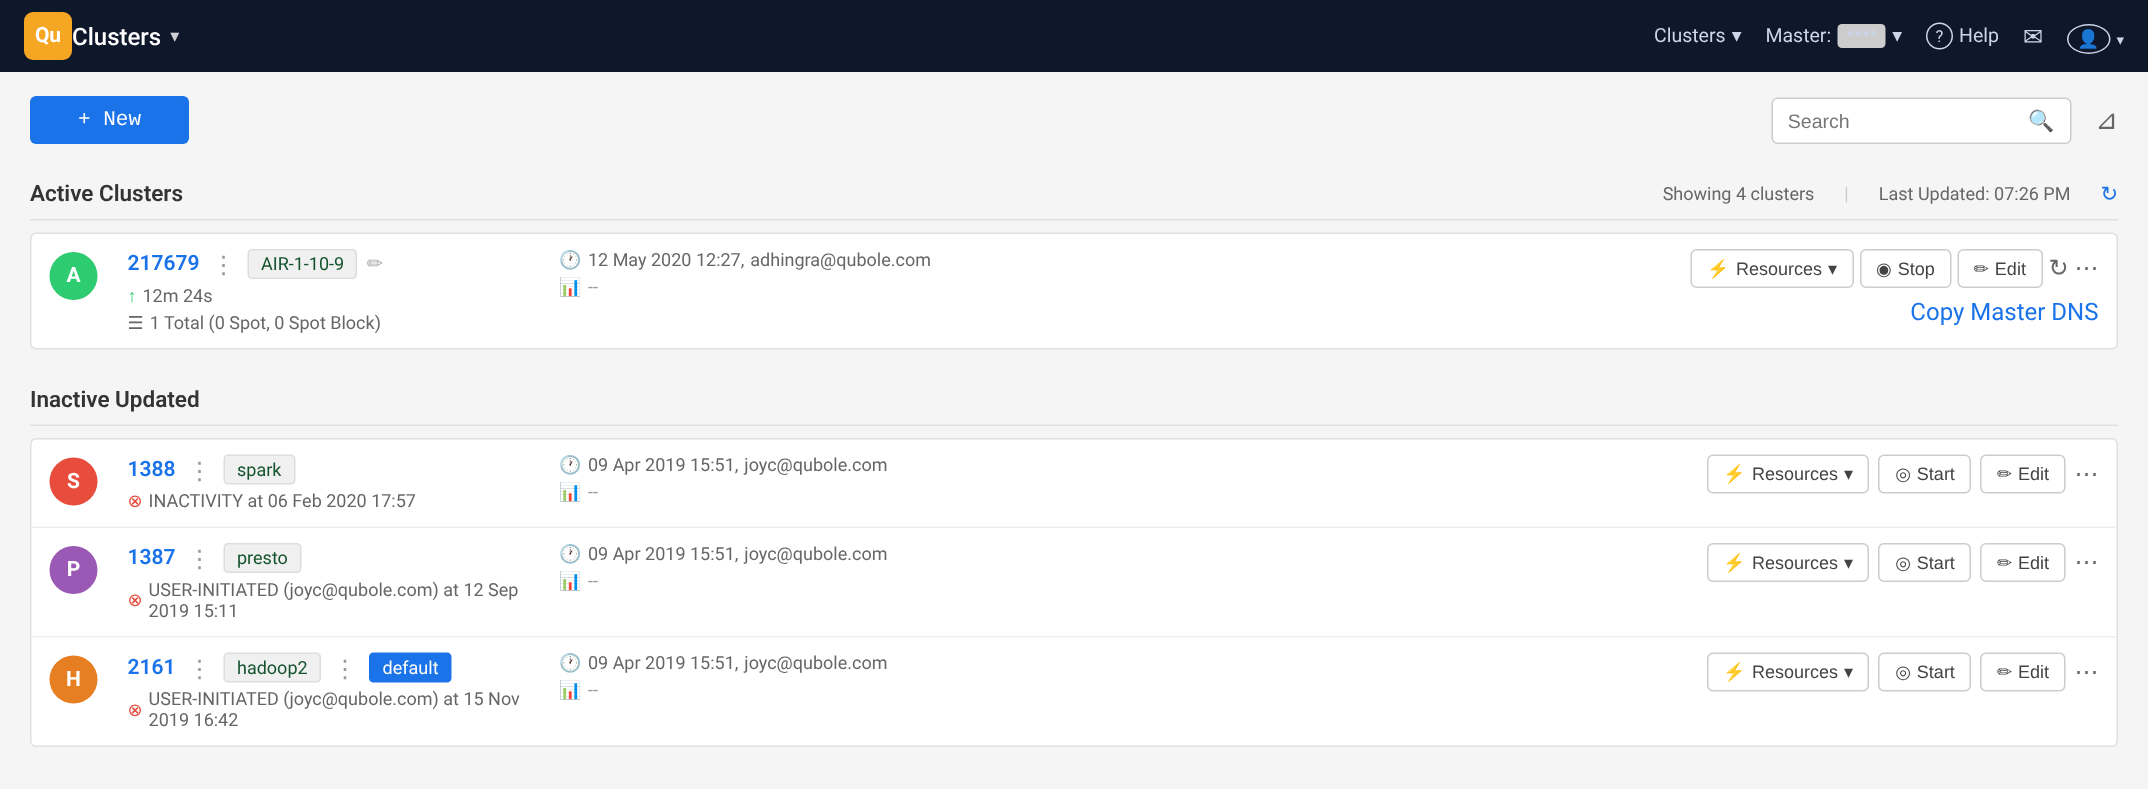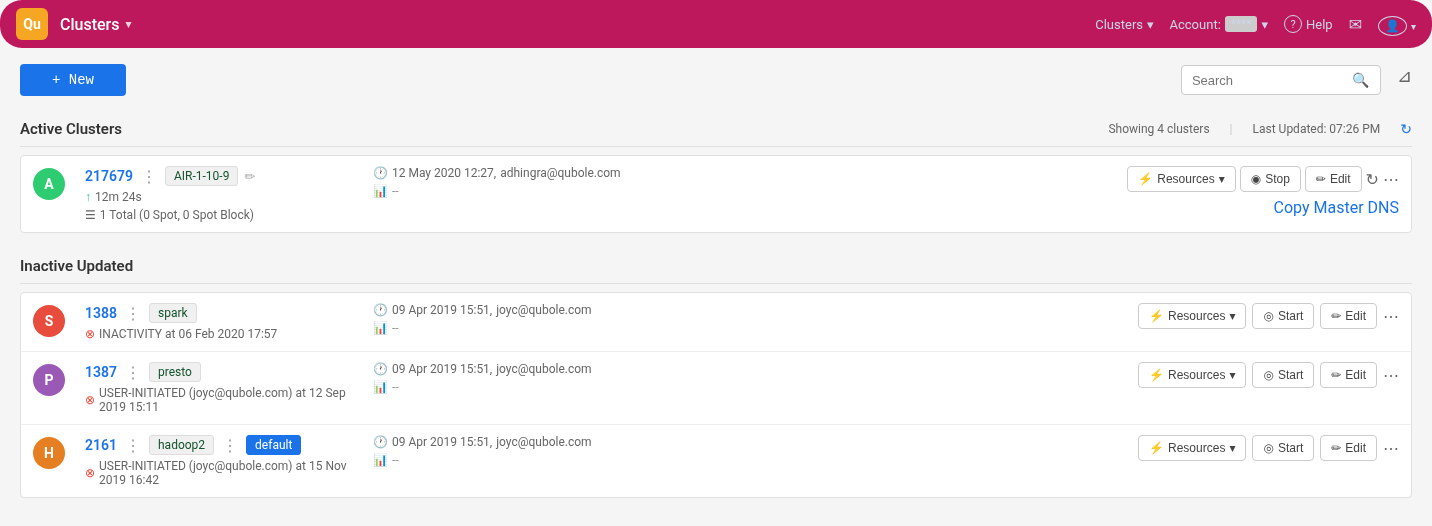--- a/index.html
+++ b/index.html
@@ -1,27 +1,25 @@
 <!DOCTYPE html>
 <html><head>
   <meta charset="utf-8">
   <style>
     * { box-sizing: border-box; margin: 0; padding: 0; }
     body { font-family: -apple-system, BlinkMacSystemFont, 'Segoe UI', Roboto, sans-serif; background: #f5f5f5; font-size: 13px; }
 
     
     .topnav {
-      background: #be185d;
+      background: #0f172a;
       height: 48px;
       display: flex;
       align-items: center;
       padding: 0 16px;
       color: white;
-      gap: 12px;
-      border-radius: 22px;
     }
     .logo-box {
       width: 32px; height: 32px;
       background: #f5a623;
       border-radius: 6px;
       display: flex; align-items: center; justify-content: center;
       font-weight: bold; font-size: 14px; color: white;
       flex-shrink: 0;
     }
     .nav-title {
@@ -226,41 +224,41 @@
     <span>Clusters</span>
     <span class="chevron">▾</span>
   </div>
   <div class="nav-spacer"></div>
   <div class="nav-right">
     <a class="nav-link">
       <span>Clusters</span>
       <span>▾</span>
     </a>
     <span class="nav-link">
-      <span>Account:</span>
+      <span>Master:</span>
       <span style="background:#ccc;padding:1px 6px;border-radius:3px;font-size:12px;">****</span>
       <span>▾</span>
     </span>
     <span class="nav-help">
       <span style="border:1px solid #ccd6e8;border-radius:50%;width:18px;height:18px;display:inline-flex;align-items:center;justify-content:center;font-size:11px;">?</span>
       <span>Help</span>
     </span>
     <span class="nav-icon-btn">✉</span>
     <span class="nav-icon-btn">
       <span style="border:1px solid #ccd6e8;border-radius:50%;padding:2px 6px;font-size:12px;">👤</span>
       <span style="font-size:10px;">▾</span>
     </span>
   </div>
 </nav>
 
 <div class="main">
 
   <div class="toolbar">
     <button class="btn-new">+ New</button>
-    <div style="display:flex;align-items:flex-start;gap:8px;">
+    <div style="display:flex;align-items:center;gap:8px;">
       <div class="search-box">
         <input type="text" placeholder="Search" style="">
         <span class="search-icon">🔍</span>
       </div>
       <span class="filter-icon">⊿</span>
     </div>
   </div>
 
   <div class="clusters-section">
     <div class="section-header">

